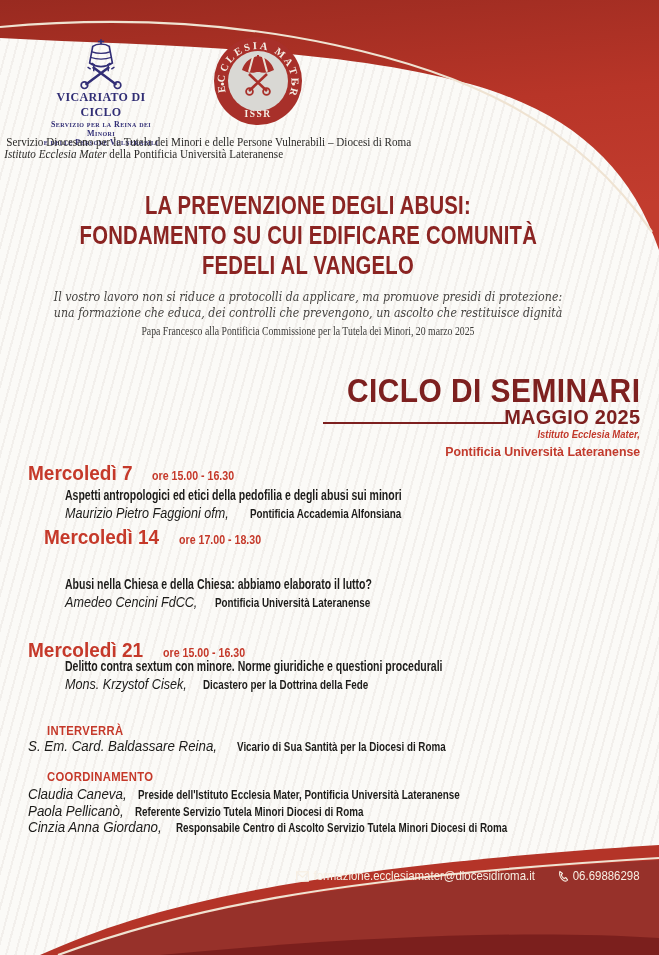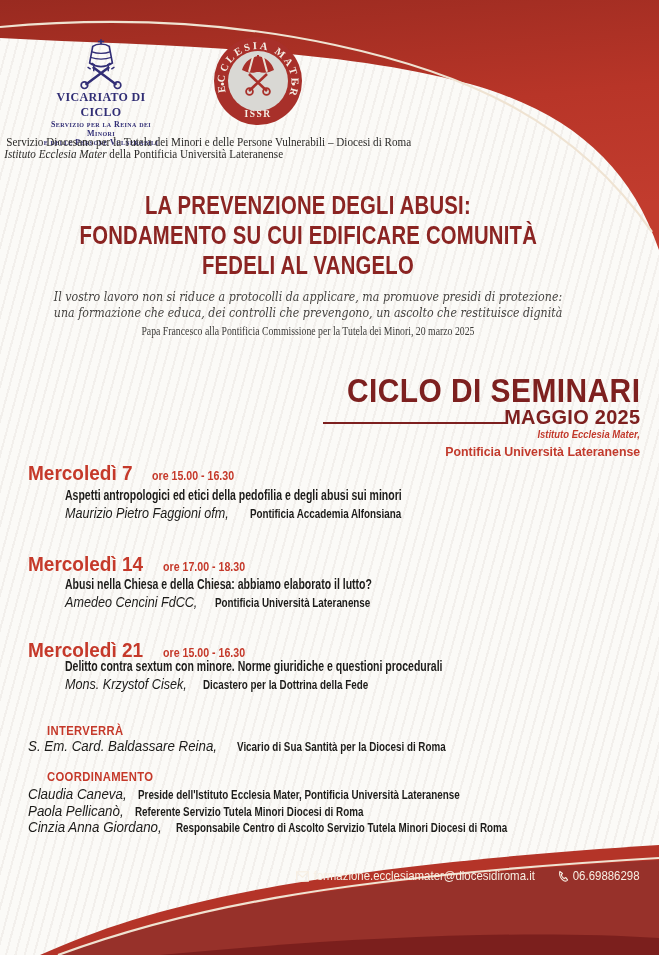--- a/index.html
+++ b/index.html
@@ -165,21 +165,21 @@
   <div class="abs day-line" style="top:462px;">
     <span class="day-name sx95l">Mercoledì 7</span><span class="day-time sx85">ore 15.00 - 16.30</span>
   </div>
   <div class="abs topic" style="top:487px;">
     <span class="sx75">Aspetti antropologici ed etici della pedofilia e degli abusi sui minori</span>
   </div>
   <div class="abs speaker-line" style="top:504px;">
     <span class="speaker sx90l">Maurizio Pietro Faggioni ofm,</span><span class="affil sx82l">Pontificia Accademia Alfonsiana</span>
   </div>
 
-  <div class="abs day-line" style="top:553px;">
+  <div class="abs day-line" style="top:526px;margin-left:16px;">
     <span class="day-name sx95l">Mercoledì 14</span><span class="day-time sx85">ore 17.00 - 18.30</span>
   </div>
   <div class="abs topic" style="top:576px;">
     <span class="sx75">Abusi nella Chiesa e della Chiesa: abbiamo elaborato il lutto?</span>
   </div>
   <div class="abs speaker-line" style="top:593px;">
     <span class="speaker sx90l">Amedeo Cencini FdCC,</span><span class="affil sx82l">Pontificia Università Lateranense</span>
   </div>
 
   <div class="abs day-line" style="top:639px;">

